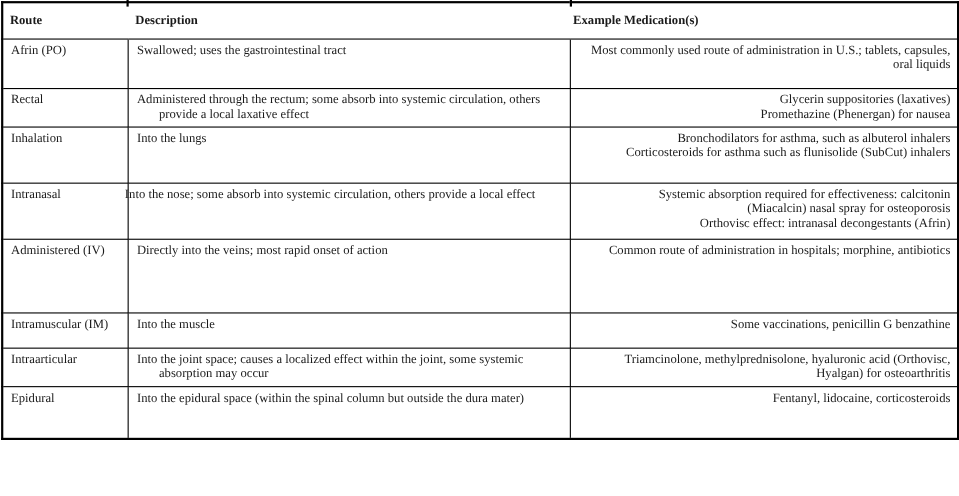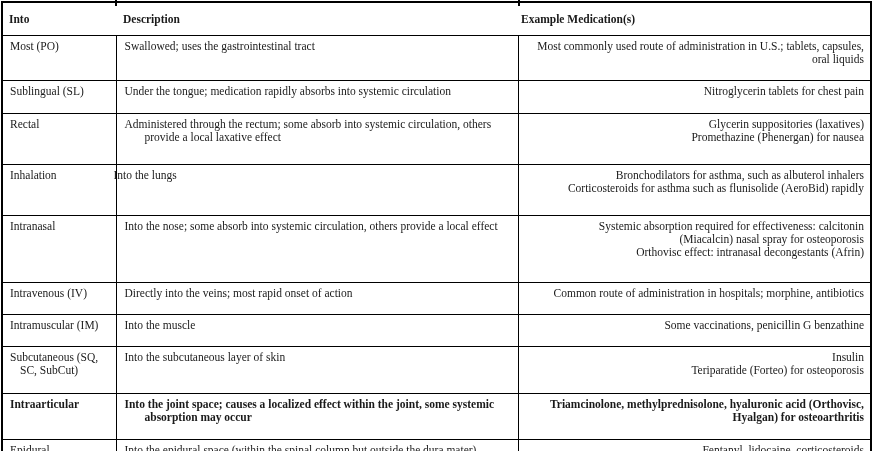--- a/index.html
+++ b/index.html
@@ -101,84 +101,69 @@
 
 <div class="table-wrap">
   <table class="routes">
     <colgroup>
       <col class="c-route">
         <col class="c-desc">
         <col class="c-ex">
     </colgroup>
     <thead>
       <tr>
-        <th class="h-route">Into</th>
+        <th class="h-route">Route</th>
         <th class="h-desc">Description</th>
         <th class="h-ex">Example Medication(s)</th>
       </tr>
     </thead>
     <tbody>
       <tr>
-        <td class="route">Most (PO)</td>
+        <td class="route">Afrin (PO)</td>
         <td class="desc">Swallowed; uses the gastrointestinal tract</td>
         <td class="ex">
             <div class="line">Most commonly used route of administration in U.S.; tablets, capsules, oral liquids</div>
-          </td>
-      </tr>
-      <tr>
-        <td class="route">Sublingual (SL)</td>
-        <td class="desc">Under the tongue; medication rapidly absorbs into systemic circulation</td>
-        <td class="ex">
-            <div class="line">Nitroglycerin tablets for chest pain</div>
           </td>
       </tr>
       <tr>
         <td class="route">Rectal</td>
         <td class="desc">Administered through the rectum; some absorb into systemic circulation, others provide a local laxative effect</td>
         <td class="ex indent">
             <div class="line">Glycerin suppositories (laxatives)</div>
             <div class="line">Promethazine (Phenergan) for nausea</div>
           </td>
       </tr>
       <tr>
         <td class="route">Inhalation</td>
         <td class="desc">Into the lungs</td>
         <td class="ex indent">
             <div class="line">Bronchodilators for asthma, such as albuterol inhalers</div>
-            <div class="line">Corticosteroids for asthma such as flunisolide (AeroBid) rapidly</div>
+            <div class="line">Corticosteroids for asthma such as flunisolide (SubCut) inhalers</div>
           </td>
       </tr>
       <tr>
         <td class="route">Intranasal</td>
         <td class="desc">Into the nose; some absorb into systemic circulation, others provide a local effect</td>
         <td class="ex indent">
             <div class="line">Systemic absorption required for effectiveness: calcitonin (Miacalcin) nasal spray for osteoporosis</div>
             <div class="line">Orthovisc effect: intranasal decongestants (Afrin)</div>
           </td>
       </tr>
       <tr>
-        <td class="route">Intravenous (IV)</td>
+        <td class="route">Administered (IV)</td>
         <td class="desc">Directly into the veins; most rapid onset of action</td>
         <td class="ex">
             <div class="line">Common route of administration in hospitals; morphine, antibiotics</div>
           </td>
       </tr>
       <tr>
         <td class="route">Intramuscular (IM)</td>
         <td class="desc">Into the muscle</td>
         <td class="ex">
             <div class="line">Some vaccinations, penicillin G benzathine</div>
-          </td>
-      </tr>
-      <tr>
-        <td class="route">Subcutaneous (SQ, SC, SubCut)</td>
-        <td class="desc">Into the subcutaneous layer of skin</td>
-        <td class="ex indent">
-            <div class="line">Insulin</div>
-            <div class="line">Teriparatide (Forteo) for osteoporosis</div>
           </td>
       </tr>
       <tr>
         <td class="route">Intraarticular</td>
         <td class="desc">Into the joint space; causes a localized effect within the joint, some systemic absorption may occur</td>
         <td class="ex">
             <div class="line">Triamcinolone, methylprednisolone, hyaluronic acid (Orthovisc, Hyalgan) for osteoarthritis</div>
           </td>
       </tr>
       <tr>

